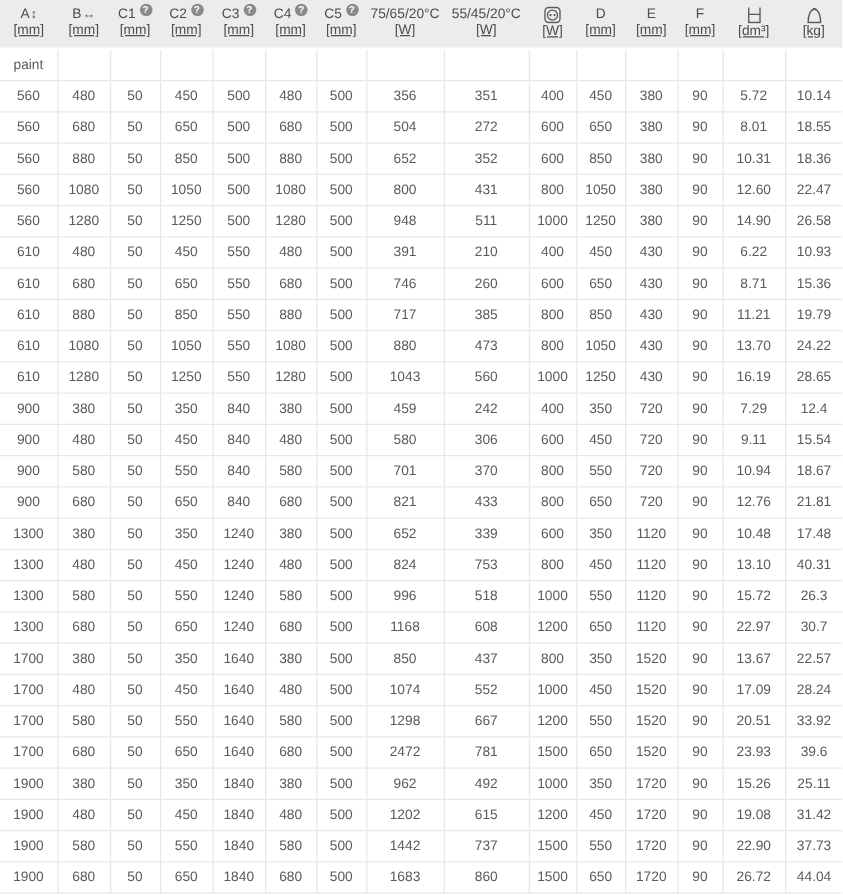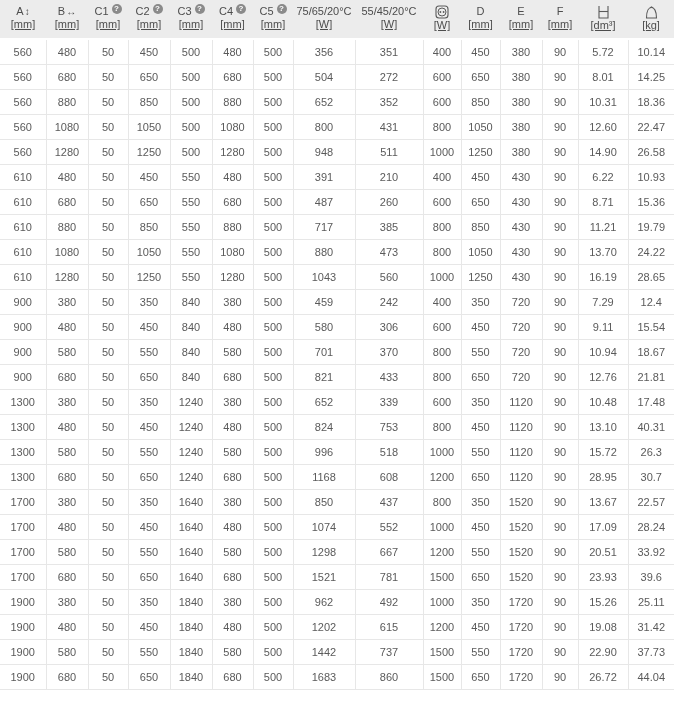--- a/index.html
+++ b/index.html
@@ -151,20 +151,37 @@
           <span class="h-line1"><span class="hicon"><svg width="15" height="14" viewBox="0 0 15 14">
                 <path d="M2.5 13 C2.5 6 4.8 2.5 7.5 2.5 C10.2 2.5 12.5 6 12.5 13 Z" fill="none" stroke="#5a5a5a" stroke-width="1.1"></path>
                 <path d="M5.8 2.8 Q7.5 0.8 9.2 2.8" fill="none" stroke="#5a5a5a" stroke-width="1"></path>
               </svg></span></span>
           <span class="h-line2">[kg]</span>
         </th>
       </tr>
   </thead>
   <tbody>
       <tr>
+        <td>paint</td>
+        <td></td>
+        <td></td>
+        <td></td>
+        <td></td>
+        <td></td>
+        <td></td>
+        <td></td>
+        <td></td>
+        <td></td>
+        <td></td>
+        <td></td>
+        <td></td>
+        <td></td>
+        <td></td>
+      </tr>
+      <tr>
         <td>560</td>
         <td>480</td>
         <td>50</td>
         <td>450</td>
         <td>500</td>
         <td>480</td>
         <td>500</td>
         <td>356</td>
         <td>351</td>
         <td>400</td>
@@ -182,21 +199,21 @@
         <td>500</td>
         <td>680</td>
         <td>500</td>
         <td>504</td>
         <td>272</td>
         <td>600</td>
         <td>650</td>
         <td>380</td>
         <td>90</td>
         <td>8.01</td>
-        <td>14.25</td>
+        <td>18.55</td>
       </tr>
       <tr>
         <td>560</td>
         <td>880</td>
         <td>50</td>
         <td>850</td>
         <td>500</td>
         <td>880</td>
         <td>500</td>
         <td>652</td>
@@ -260,21 +277,21 @@
         <td>10.93</td>
       </tr>
       <tr>
         <td>610</td>
         <td>680</td>
         <td>50</td>
         <td>650</td>
         <td>550</td>
         <td>680</td>
         <td>500</td>
-        <td>487</td>
+        <td>746</td>
         <td>260</td>
         <td>600</td>
         <td>650</td>
         <td>430</td>
         <td>90</td>
         <td>8.71</td>
         <td>15.36</td>
       </tr>
       <tr>
         <td>610</td>
@@ -453,21 +470,21 @@
         <td>650</td>
         <td>1240</td>
         <td>680</td>
         <td>500</td>
         <td>1168</td>
         <td>608</td>
         <td>1200</td>
         <td>650</td>
         <td>1120</td>
         <td>90</td>
-        <td>28.95</td>
+        <td>22.97</td>
         <td>30.7</td>
       </tr>
       <tr>
         <td>1700</td>
         <td>380</td>
         <td>50</td>
         <td>350</td>
         <td>1640</td>
         <td>380</td>
         <td>500</td>
@@ -515,21 +532,21 @@
         <td>33.92</td>
       </tr>
       <tr>
         <td>1700</td>
         <td>680</td>
         <td>50</td>
         <td>650</td>
         <td>1640</td>
         <td>680</td>
         <td>500</td>
-        <td>1521</td>
+        <td>2472</td>
         <td>781</td>
         <td>1500</td>
         <td>650</td>
         <td>1520</td>
         <td>90</td>
         <td>23.93</td>
         <td>39.6</td>
       </tr>
       <tr>
         <td>1900</td>

